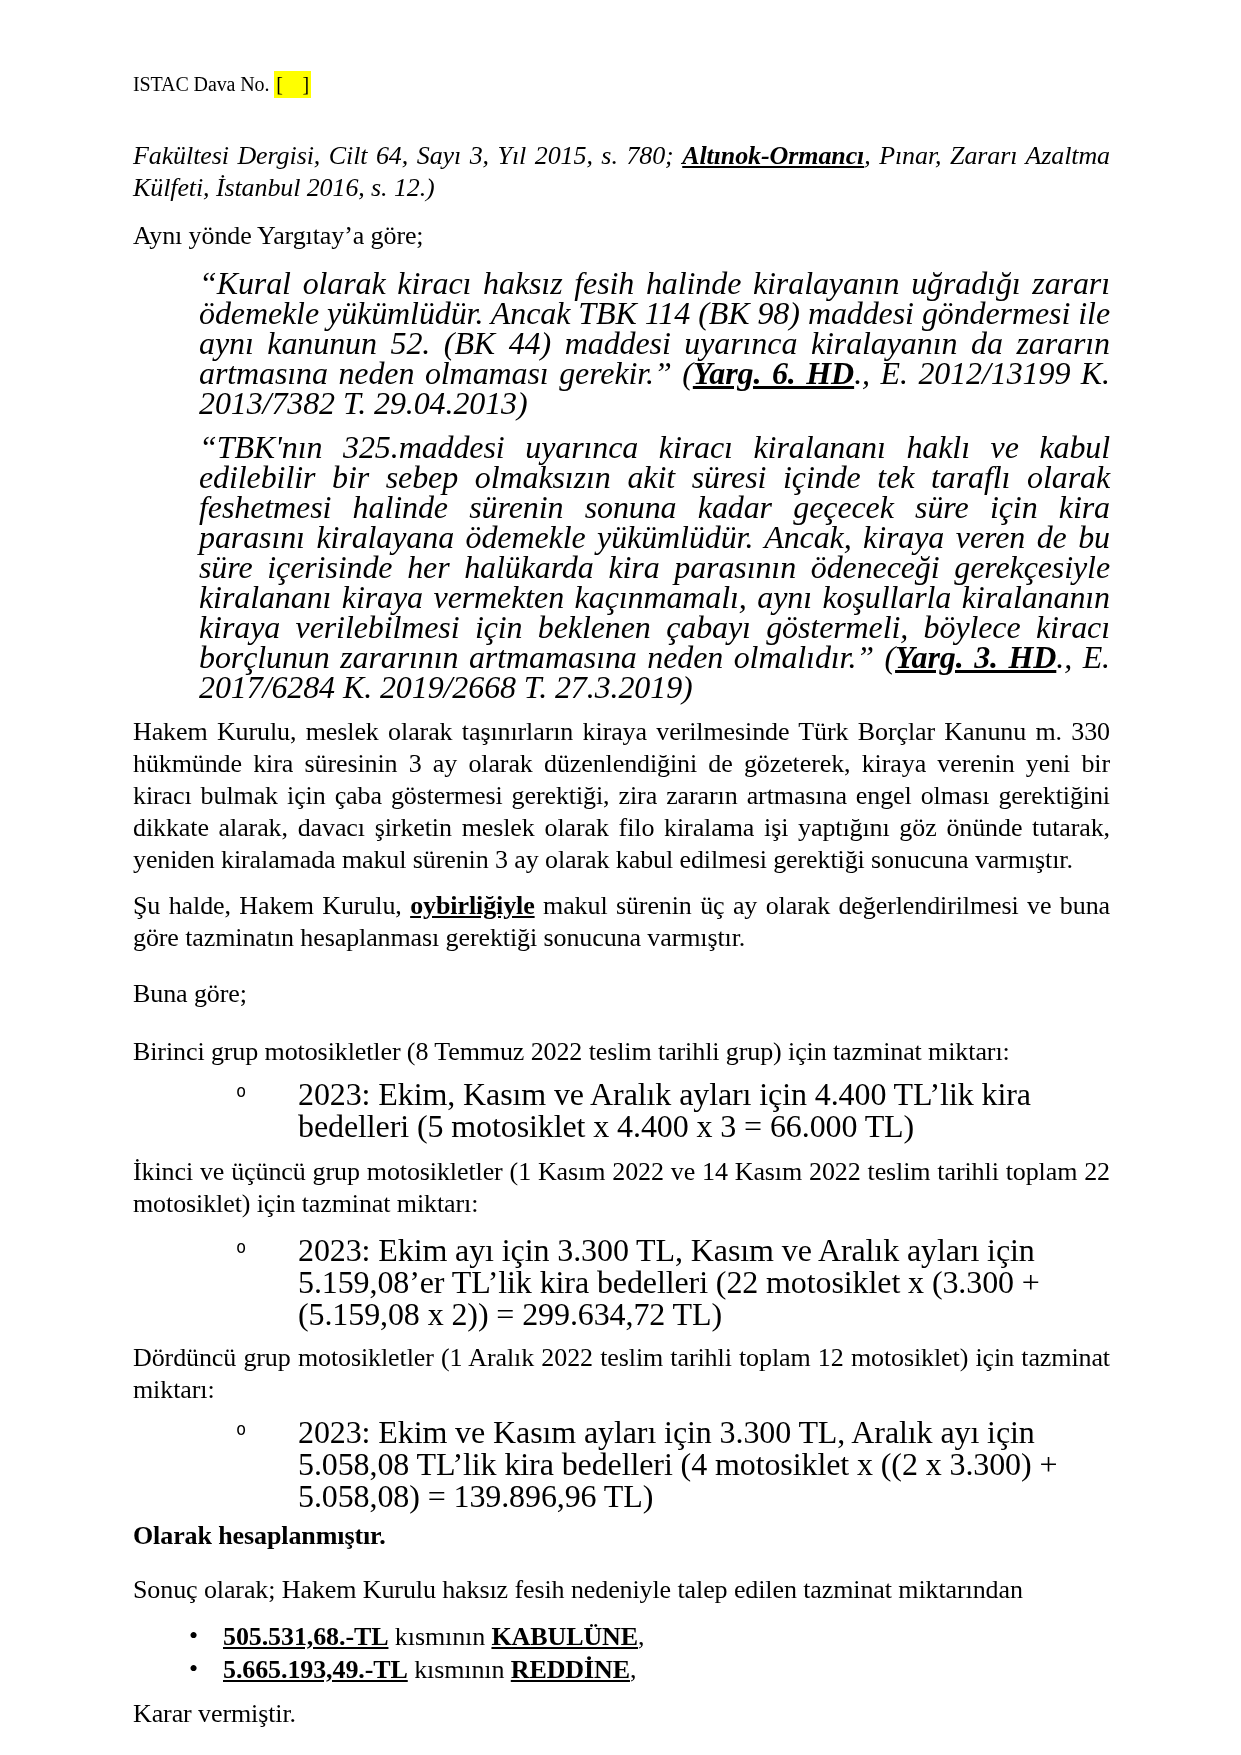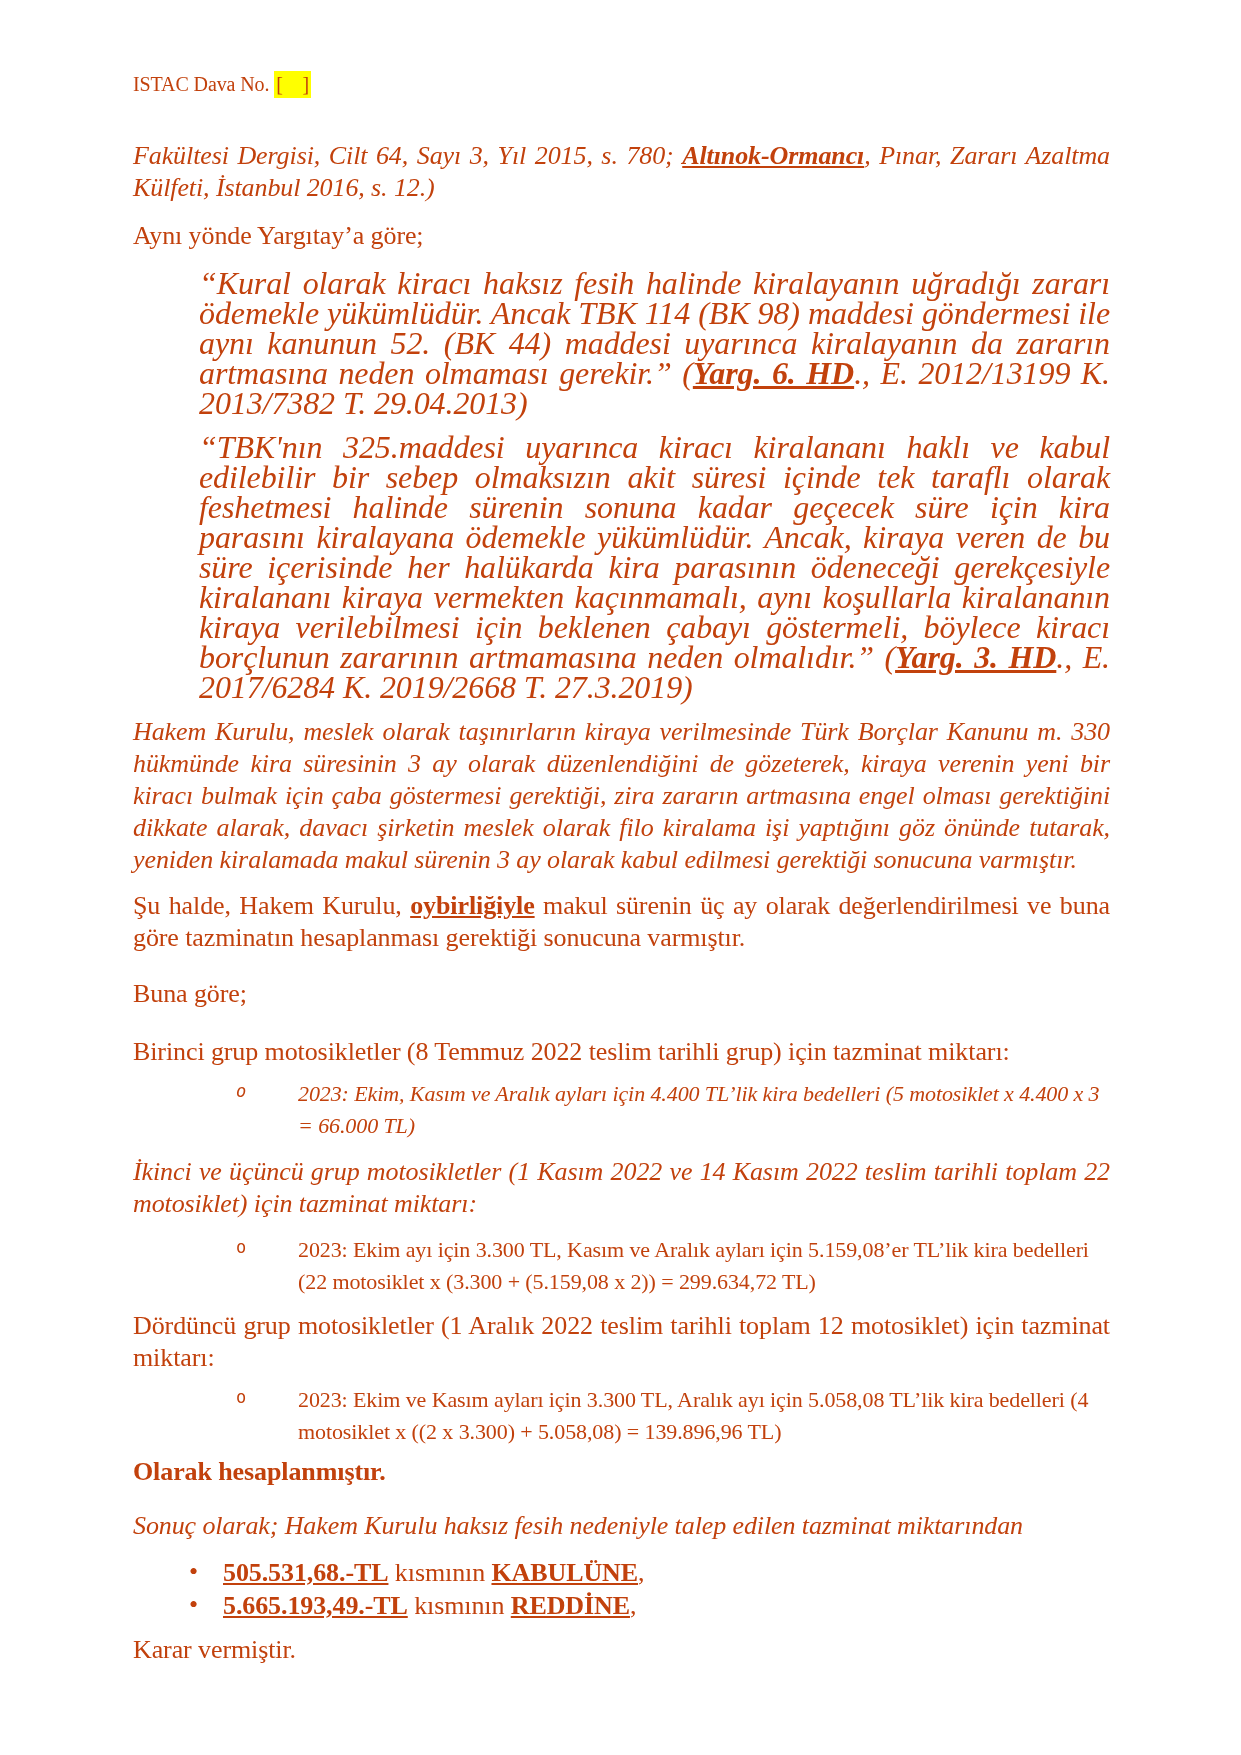--- a/index.html
+++ b/index.html
@@ -2,21 +2,21 @@
 <html><head>
 <meta charset="utf-8">
 <style>
   * { margin: 0; padding: 0; box-sizing: border-box; }
   html, body { background: #ffffff; }
   .page {
     position: relative;
     width: 1241px;
     height: 1755px;
     background: #ffffff;
-    color: #c2410c;
+    color: #000000;
     font-family: "Liberation Serif", serif;
     letter-spacing: -0.1px;
     overflow: hidden;
   }
   .content {
     position: absolute;
     left: 133px;
     right: 131px;
     top: 0;
   }
@@ -51,21 +51,21 @@
   .obullet .omark {
     position: absolute;
     left: 103px;
     top: 5px;
     font-family: "DejaVu Sans Mono", monospace;
     font-size: 17px;
     line-height: 17px;
   }
   .obullet .otext {
     display: block;
-    font-size: 22px;
+    font-size: 32px;
     line-height: 32px;
     text-align: left;
   }
   .dlist { }
   .dbullet {
     position: relative;
     padding-left: 90px;
     font-size: 26px;
     line-height: 33px;
     text-align: left;
@@ -81,21 +81,21 @@
     top: 1622px;
     left: 0;
     width: 100%;
     text-align: center;
     font-size: 22px;
     line-height: 28px;
   }
   .mb8  { margin-bottom: 8px; }
   .mb10 { margin-bottom: 10px; }
   .mb12 { margin-bottom: 12px; }
-  .mb14 { margin-bottom: 14px; font-style: italic; }
+  .mb14 { margin-bottom: 14px; }
   .mb16 { margin-bottom: 16px; }
   .mb22 { margin-bottom: 22px; font-weight: bold; }
   .mb24 { margin-bottom: 24px; }
   .mb26 { margin-bottom: 26px; }
   b { font-weight: bold; text-decoration: underline; }
 </style>
 </head>
 <body>
 
 <div class="page">

